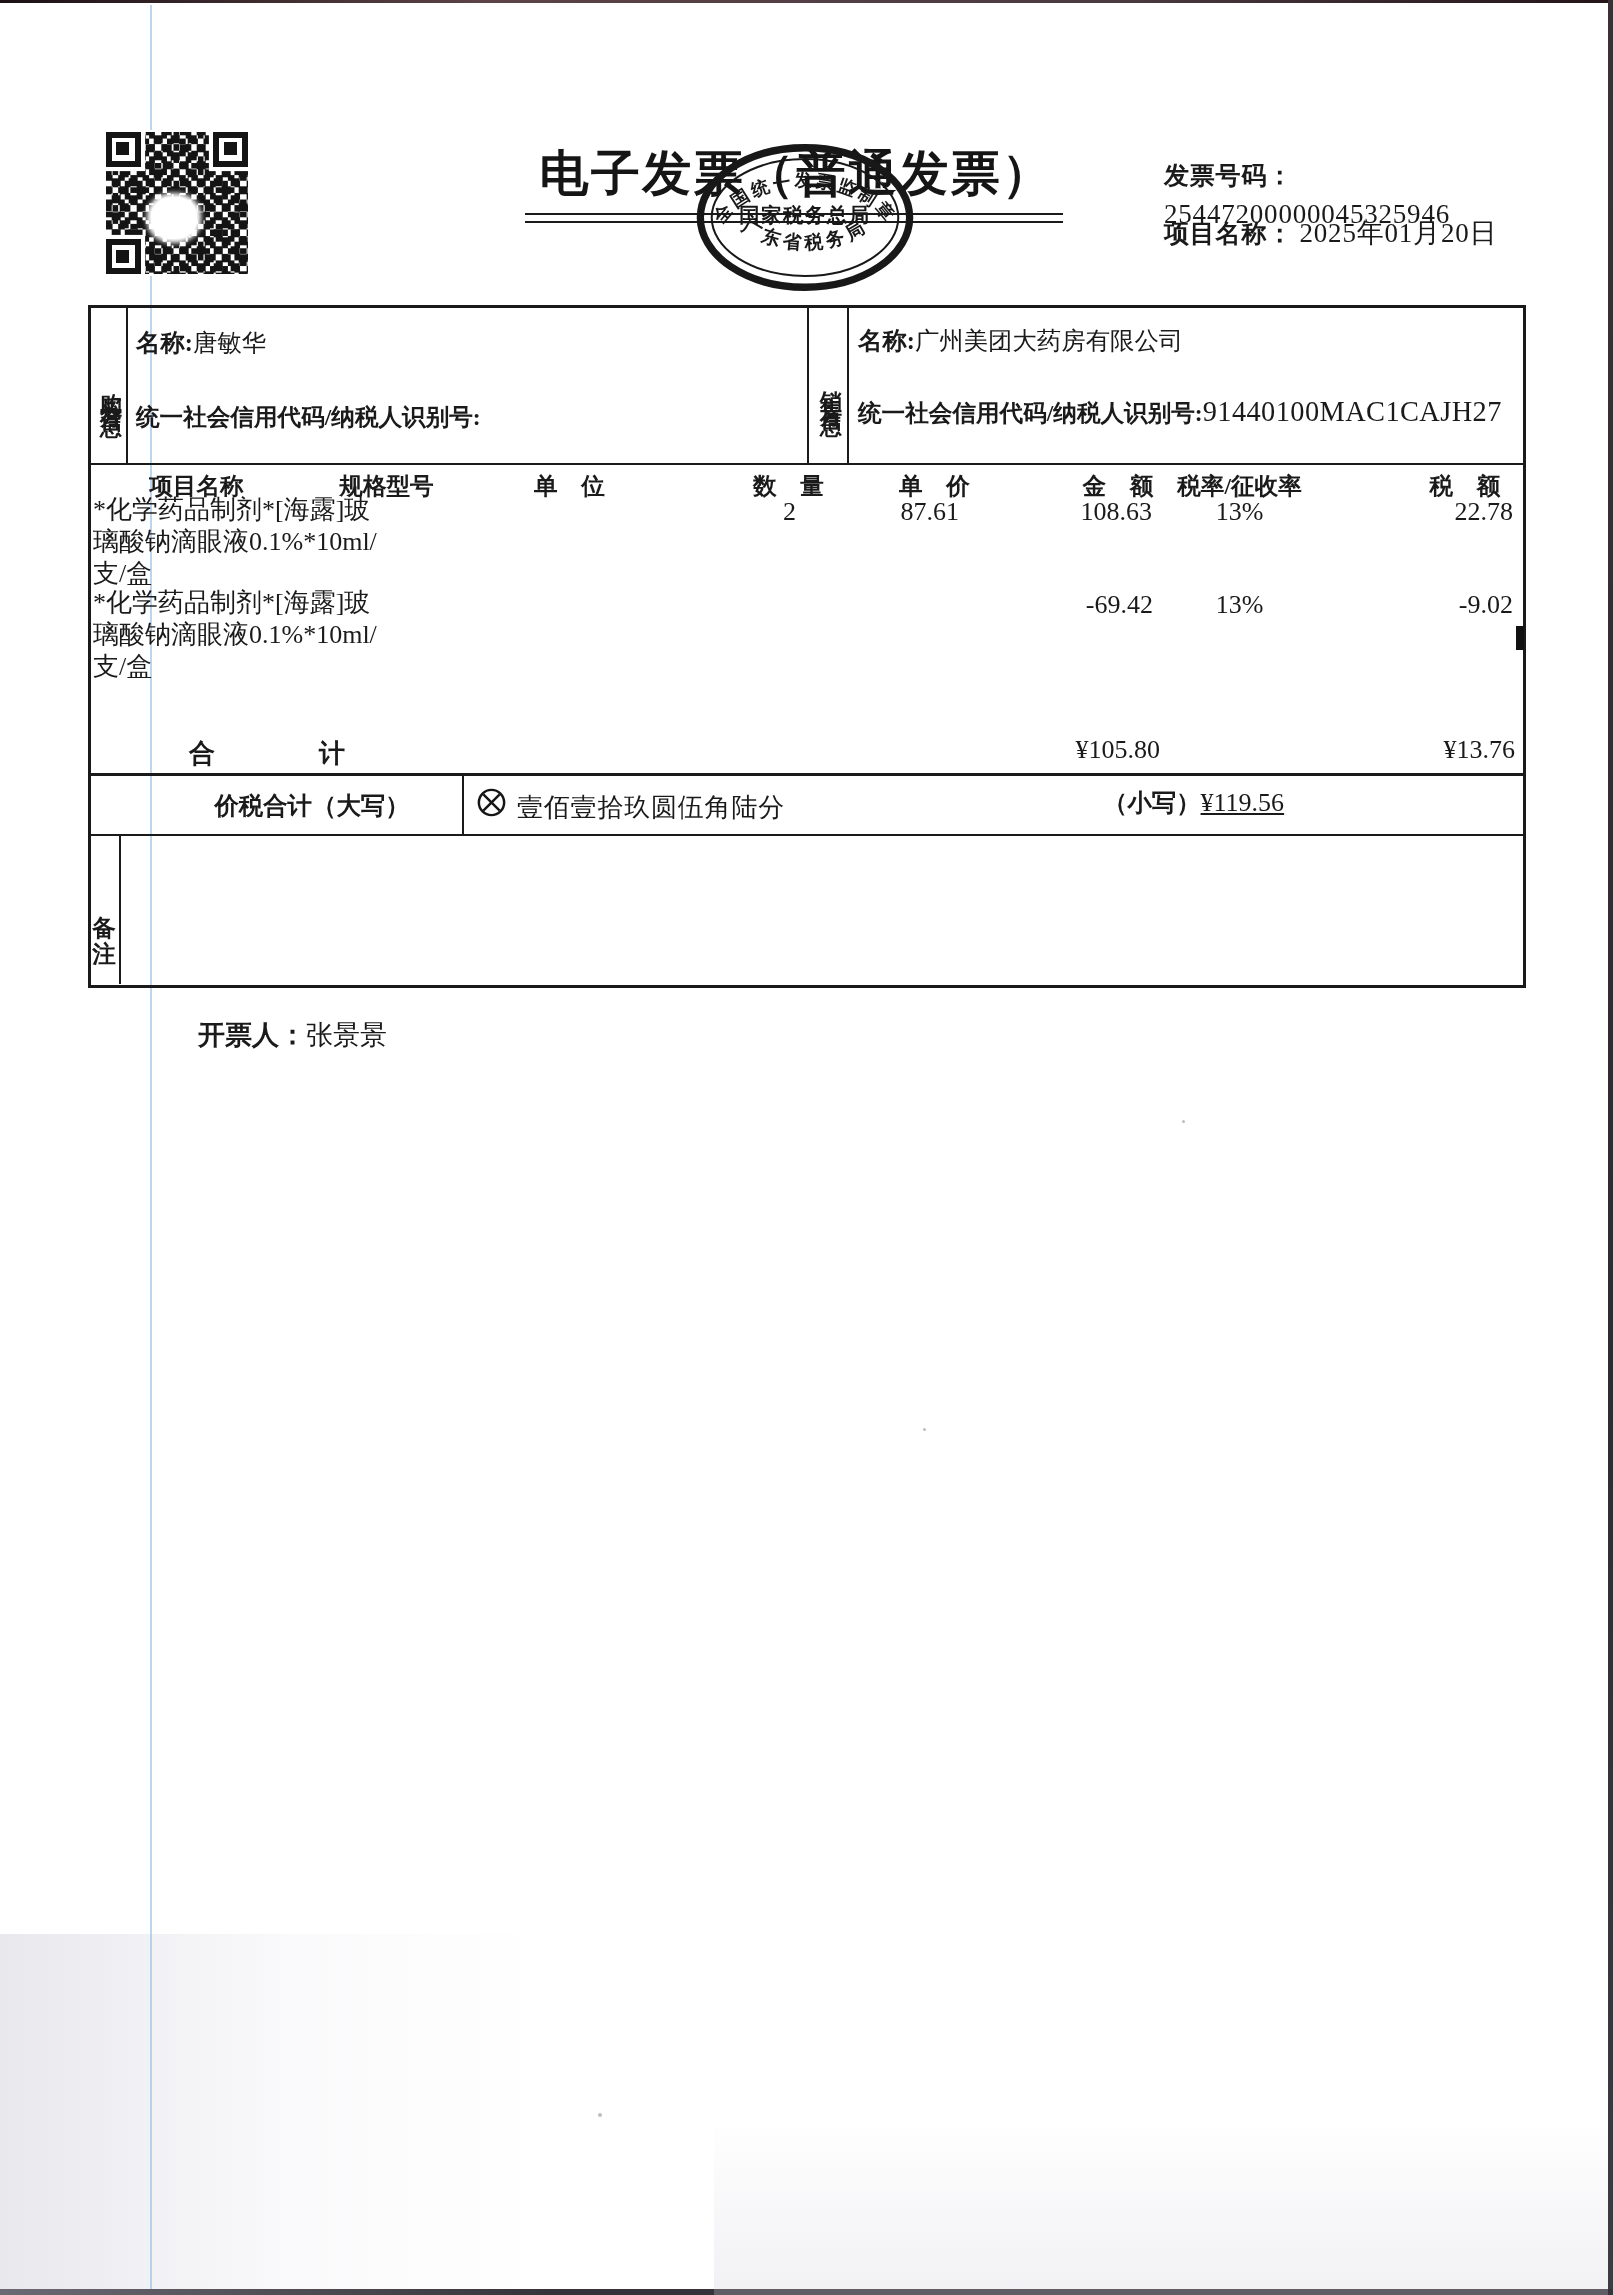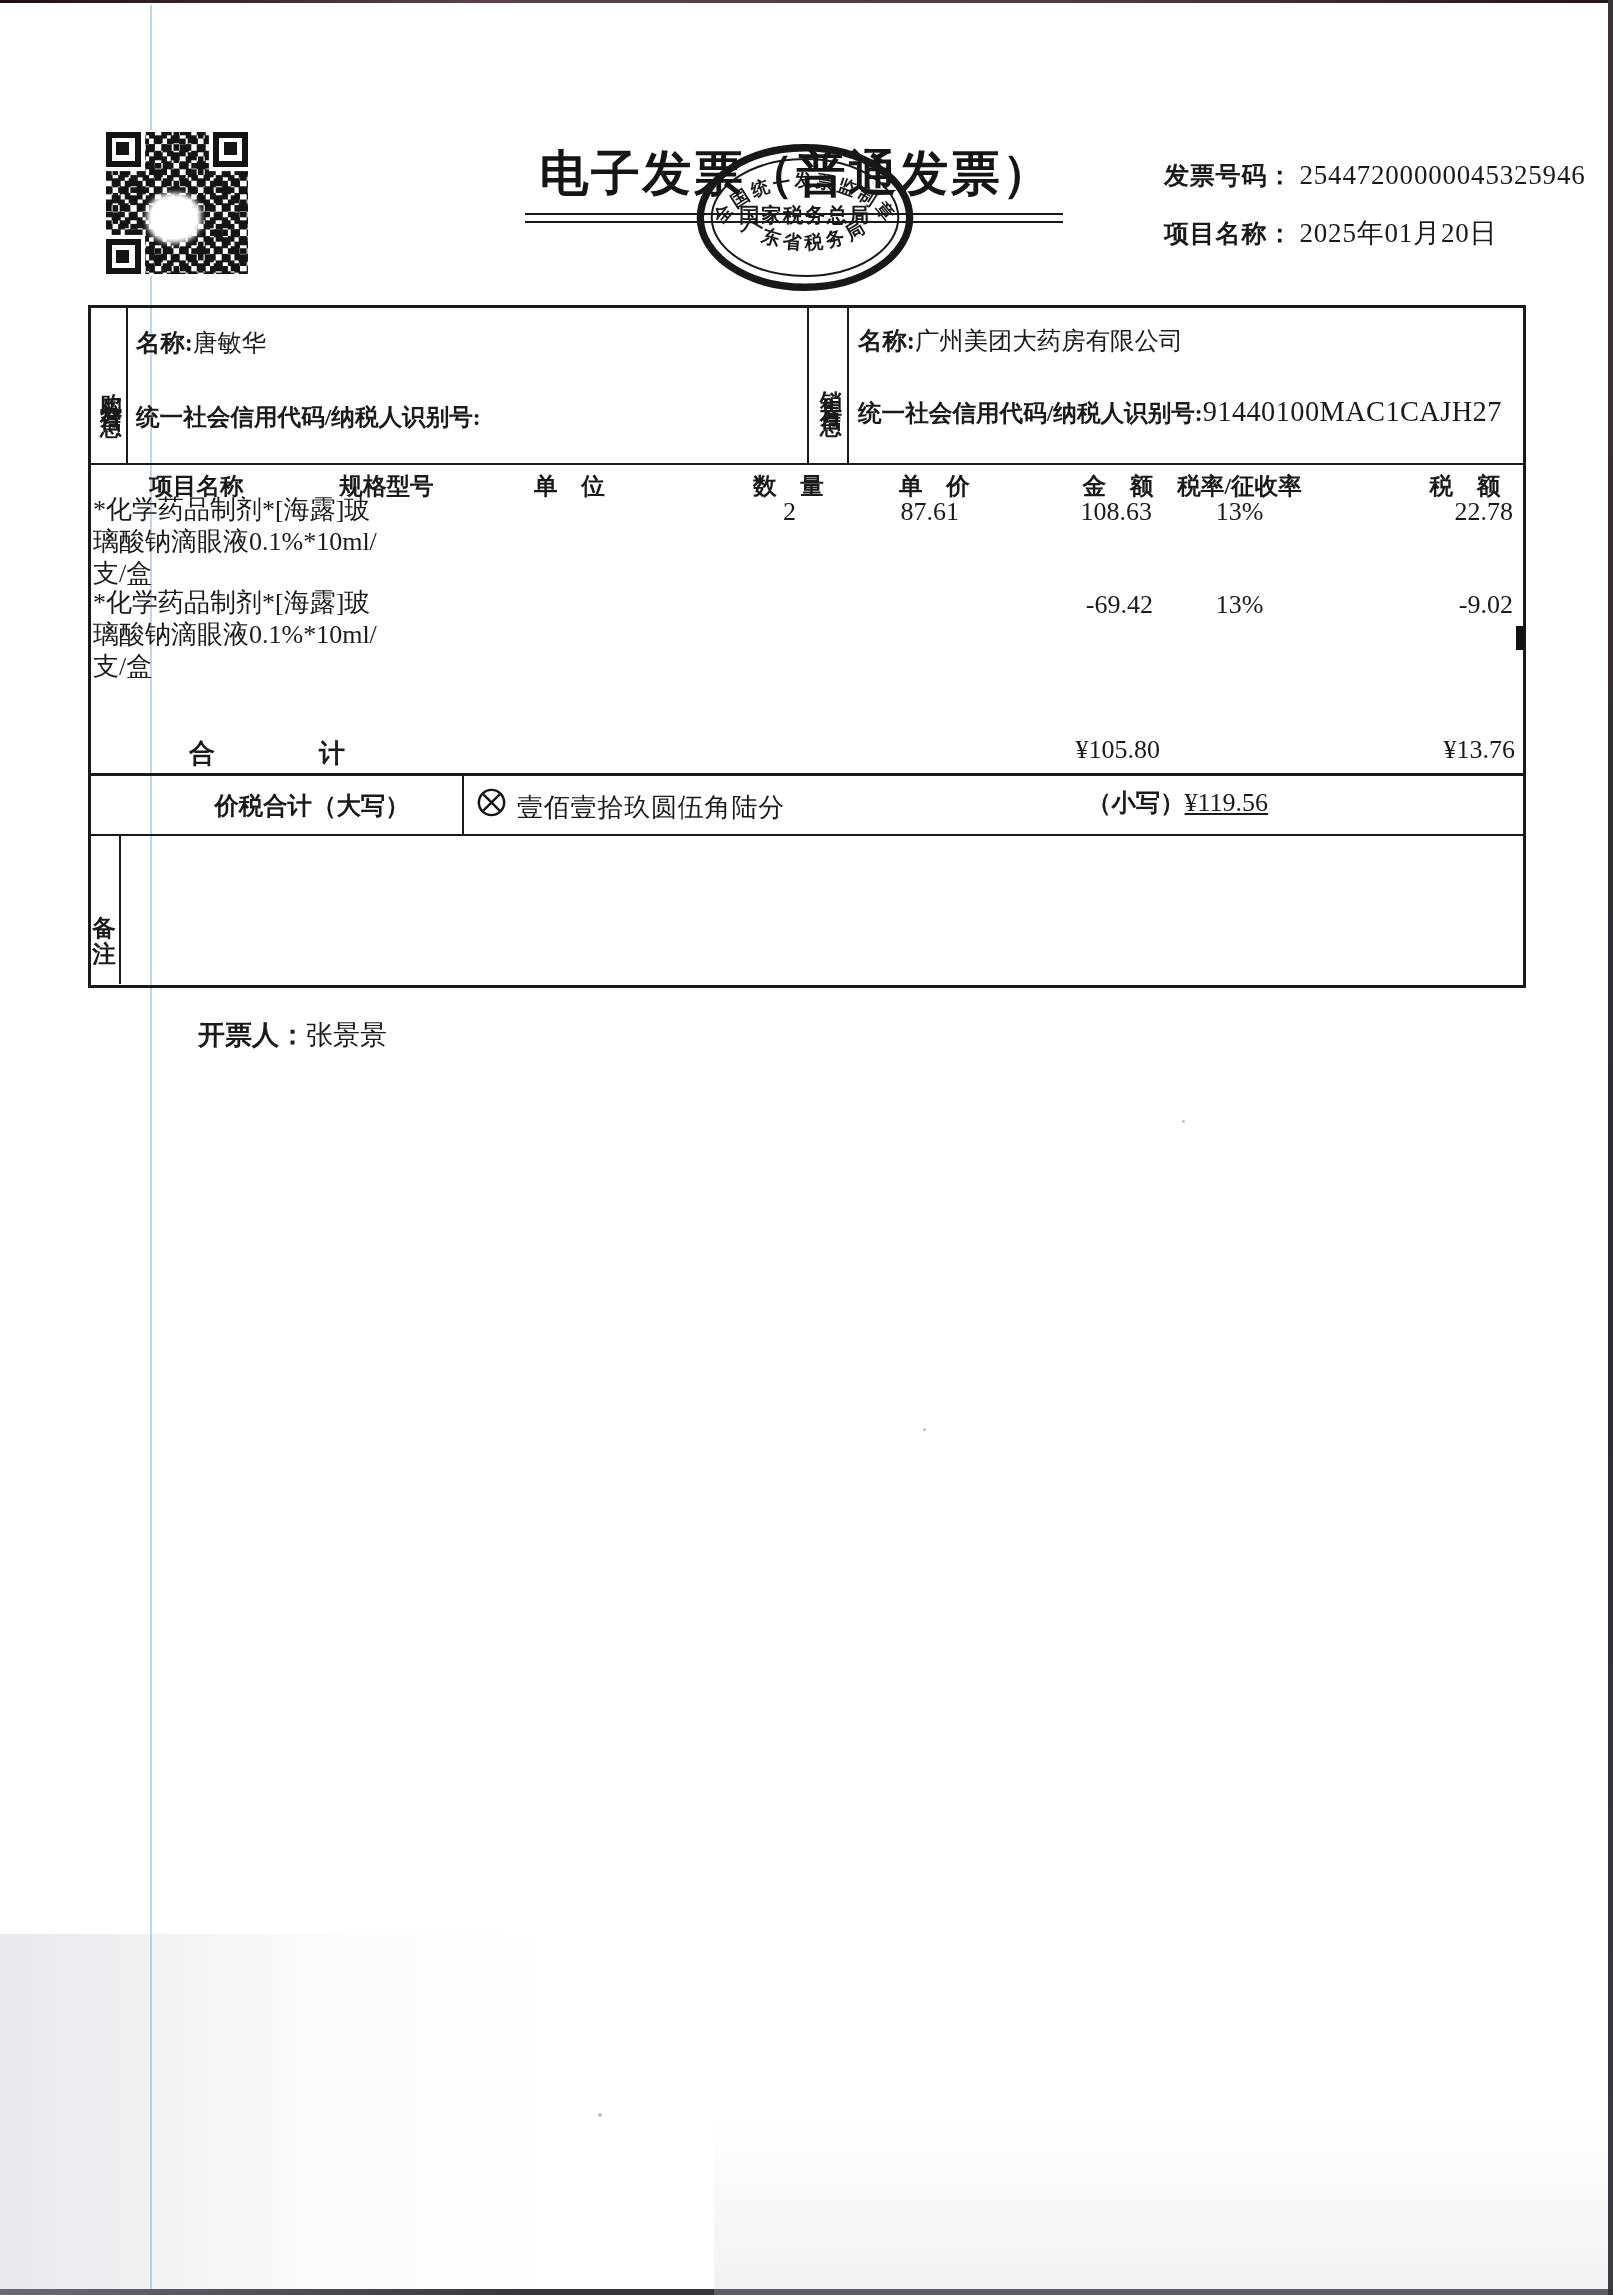--- a/index.html
+++ b/index.html
@@ -94,21 +94,21 @@
     </defs>
     <text font-size="22" font-weight="600" letter-spacing="4" fill="#181818">
       <textPath href="#sealTop" startOffset="50%" text-anchor="middle">全国统一发票监制章</textPath>
     </text>
     <text x="143" y="104" text-anchor="middle" font-size="25" font-weight="600" letter-spacing="2" fill="#181818">国家税务总局</text>
     <text font-size="23" font-weight="600" letter-spacing="5" fill="#181818">
       <textPath href="#sealBottom" startOffset="50%" text-anchor="middle">广东省税务局</textPath>
     </text>
   </svg>
 
-  <div class="hdr-row" style="left:1164px;top:159px;">
+  <div class="hdr-row" style="left:1164px;top:159px;flex-direction:column;">
     <span class="hdr-label">发票号码：</span>
     <span class="hdr-val num">25447200000045325946</span>
   </div>
   <div class="hdr-row" style="left:1164px;top:215px;">
     <span class="hdr-label">项目名称：</span>
     <span class="hdr-val">2025年01月20日</span>
   </div>
 
   <div class="abs" style="left:88px;top:305px;width:1438px;height:683px;border:3.3px solid #1a1a1a;box-sizing:border-box;"></div>
 
@@ -168,21 +168,21 @@
   <div class="cell r money" style="left:1381px;top:735px;width:134px;">¥13.76</div>
 
   <div class="cell c" style="left:88px;top:790px;width:448px;font-size:24.4px;font-weight:600;">价税合计（大写）</div>
   <svg class="abs" style="left:476px;top:787px;" width="31" height="31" viewBox="0 0 38 38">
     <circle cx="19" cy="19" r="15.5" fill="none" stroke="#151515" stroke-width="3"></circle>
     <line x1="9" y1="9" x2="29" y2="29" stroke="#151515" stroke-width="3"></line>
     <line x1="29" y1="9" x2="9" y2="29" stroke="#151515" stroke-width="3"></line>
   </svg>
   <div class="cell" style="left:517px;top:790px;font-size:26px;letter-spacing:0.8px;">壹佰壹拾玖圆伍角陆分</div>
   <div class="party-line" style="left:1087px;top:787px;">
-    <span style="font-size:24.4px;font-weight:600;">（小写）</span>
+    <span style="font-size:24.4px;font-weight:600;margin-left:16px;">（小写）</span>
     <span class="num" style="font-size:26px;text-decoration:underline;">¥119.56</span>
   </div>
 
   <div class="vtext abs" style="left:88px;top:860px;width:32px;height:122px;font-size:23.6px;font-weight:600;letter-spacing:24.4px;">备注</div>
   <div class="cell" style="left:138px;top:861px;width:1373px;font-size:24.4px;"></div>
 
   <div class="party-line" style="left:198px;top:1017px;">
     <span style="font-size:27px;font-weight:600;">开票人：</span>
     <span style="font-size:27px;">张景景</span>
   </div>

